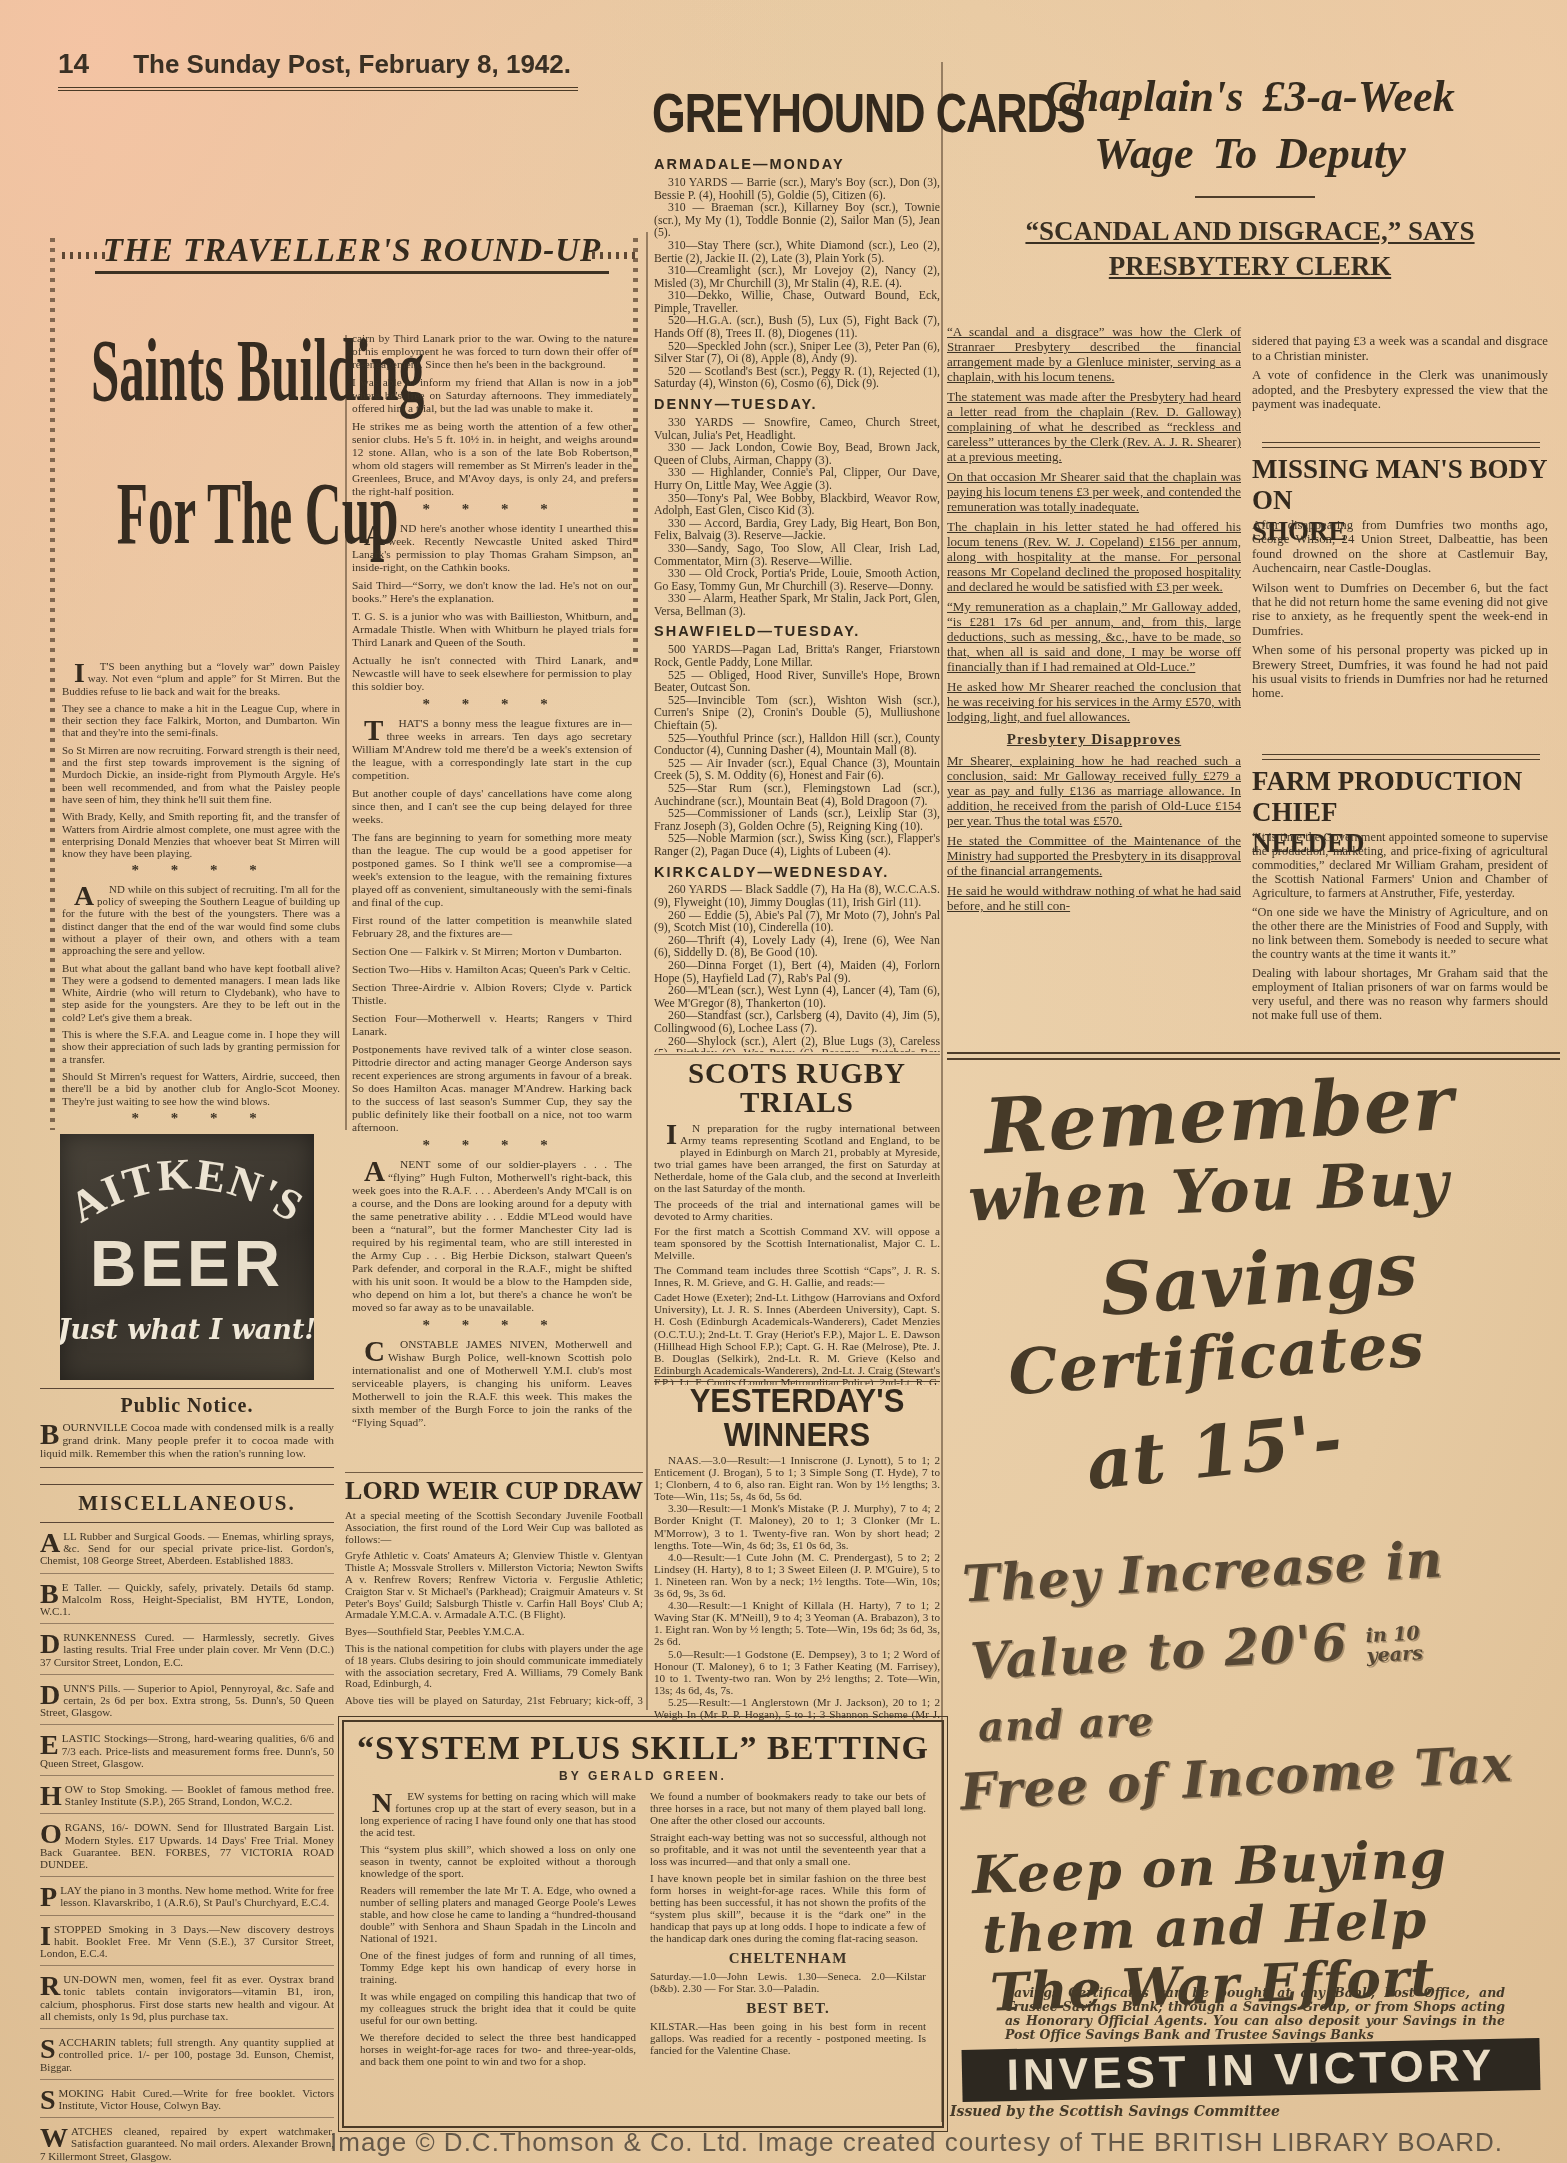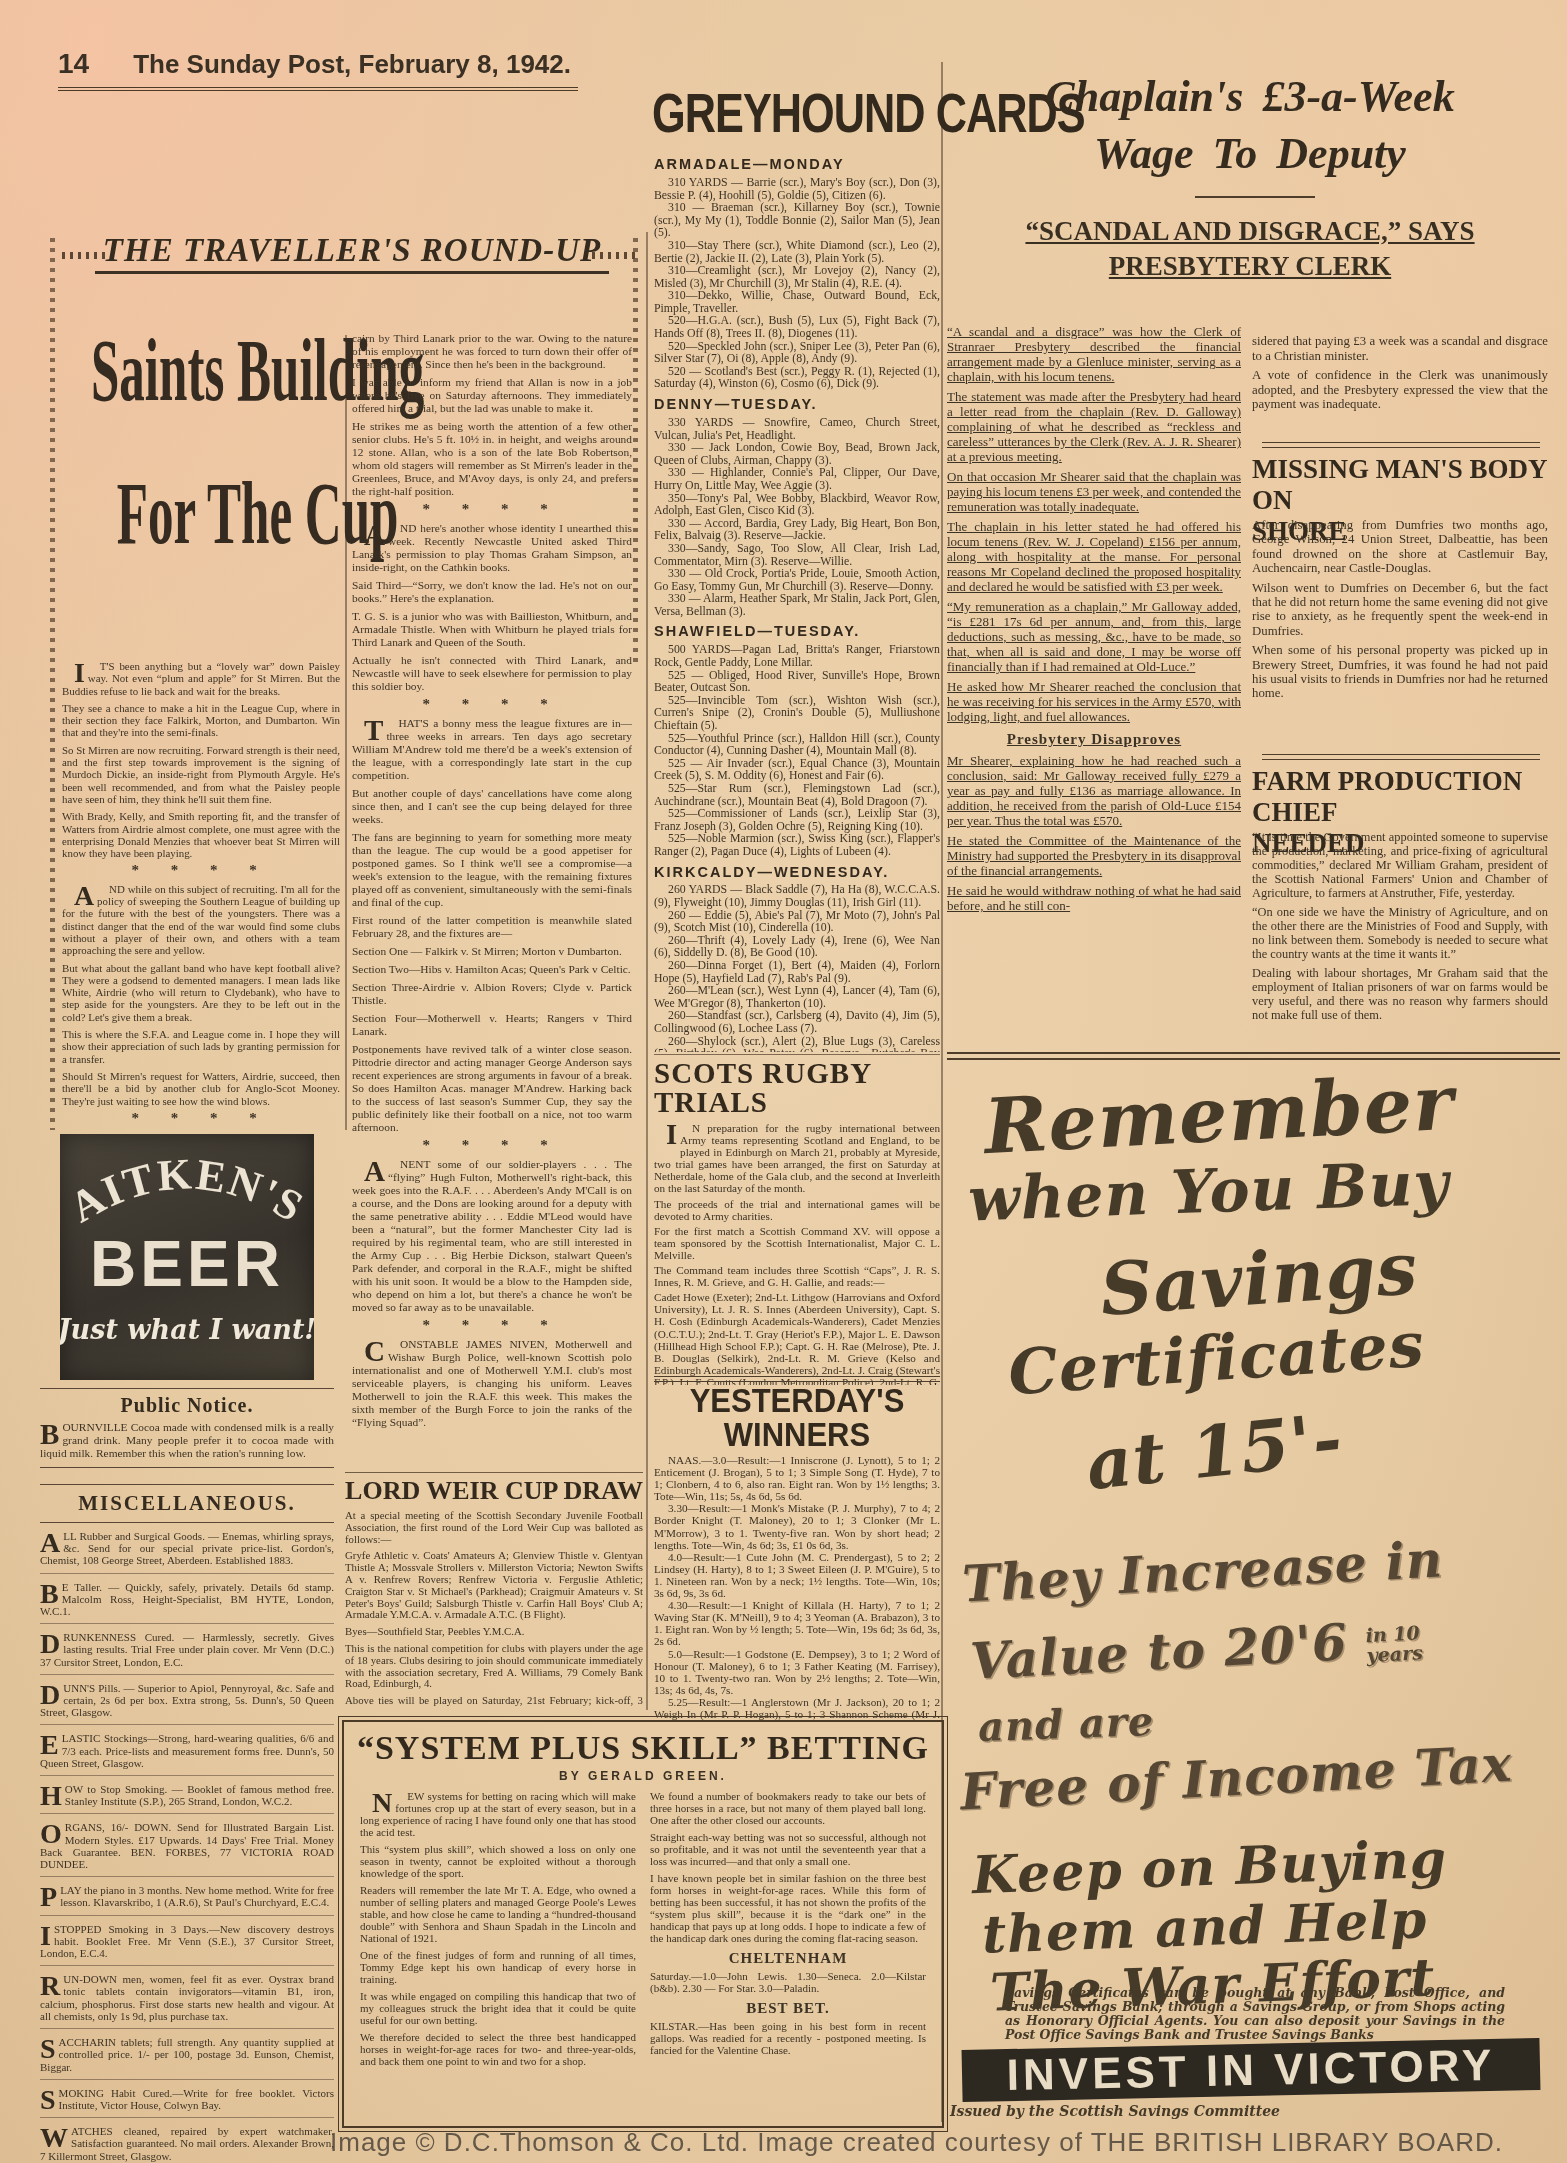--- a/index.html
+++ b/index.html
@@ -44,21 +44,21 @@
   #misc{left:40px;top:1484px;width:294px;}
   #misc h3{margin:0;padding:6px 0;text-align:center;font-size:21px;letter-spacing:2px;color:#352b1f;border-bottom:1px solid #5a4636;}
   #misc-ads p{margin:0;padding:7px 0 6px 0;border-bottom:1px solid rgba(90,70,54,.55);font-size:11px;line-height:12.2px;text-indent:0;}
   
   #gh-title{left:652px;top:84px;width:300px;font:700 46px/1 "Liberation Sans",sans-serif;letter-spacing:-1px;
        transform:scale(.94,1.22);transform-origin:left top;color:#33291d;white-space:nowrap;}
   #gh-secs{left:654px;top:150px;width:286px;height:902px;overflow:hidden;}
   #gh-secs h3.gh-head{margin:7px 0 3px 0;text-align:left;font:700 14.5px/1.1 "Liberation Sans",sans-serif;letter-spacing:2px;color:#33291d;}
   #gh-secs p.entry, .hang p{margin:0;font-size:11.8px;line-height:12.6px;text-indent:14px;text-align:justify;}
   #rugby{left:654px;top:1054px;width:286px;height:326px;overflow:hidden;border-top:1px solid rgba(84,64,44,.7);padding-top:4px;}
-  #rugby h2{margin:0 0 5px 0;text-align:left;font:700 29px/1 "Liberation Serif",serif;letter-spacing:1px;color:#33291d;}
+  #rugby h2{margin:0 0 5px 0;text-align:center;font:700 29px/1 "Liberation Serif",serif;letter-spacing:1px;color:#33291d;}
   #rugby .col p{font-size:11.2px;line-height:12.1px;margin-bottom:3px;}
   #winners{left:654px;top:1384px;width:286px;height:336px;overflow:hidden;}
   #winners h2{margin:2px 0 6px 0;text-align:center;font:700 31px/1 "Liberation Sans",sans-serif;transform:scaleY(1.1);letter-spacing:0;color:#33291d;}
   #winners .hang p{font-size:11.2px;line-height:12.1px;}
   
   #chap-head{left:950px;top:68px;width:600px;text-align:center;font:italic 700 44px/1.3 "Liberation Serif",serif;
        color:#352b1e;word-spacing:8px;white-space:pre-line;}
   #chap-rule{left:1195px;top:196px;width:120px;height:2px;background:#4e3d2a;}
   #chap-sub{left:958px;top:214px;width:584px;text-align:center;font:700 27px/1.3 "Liberation Serif",serif;color:#3a3022;white-space:pre-line;text-decoration:underline;}
   #chap-c1{left:947px;top:324px;width:294px;height:706px;font-size:13px;line-height:15px;text-decoration:underline;}

